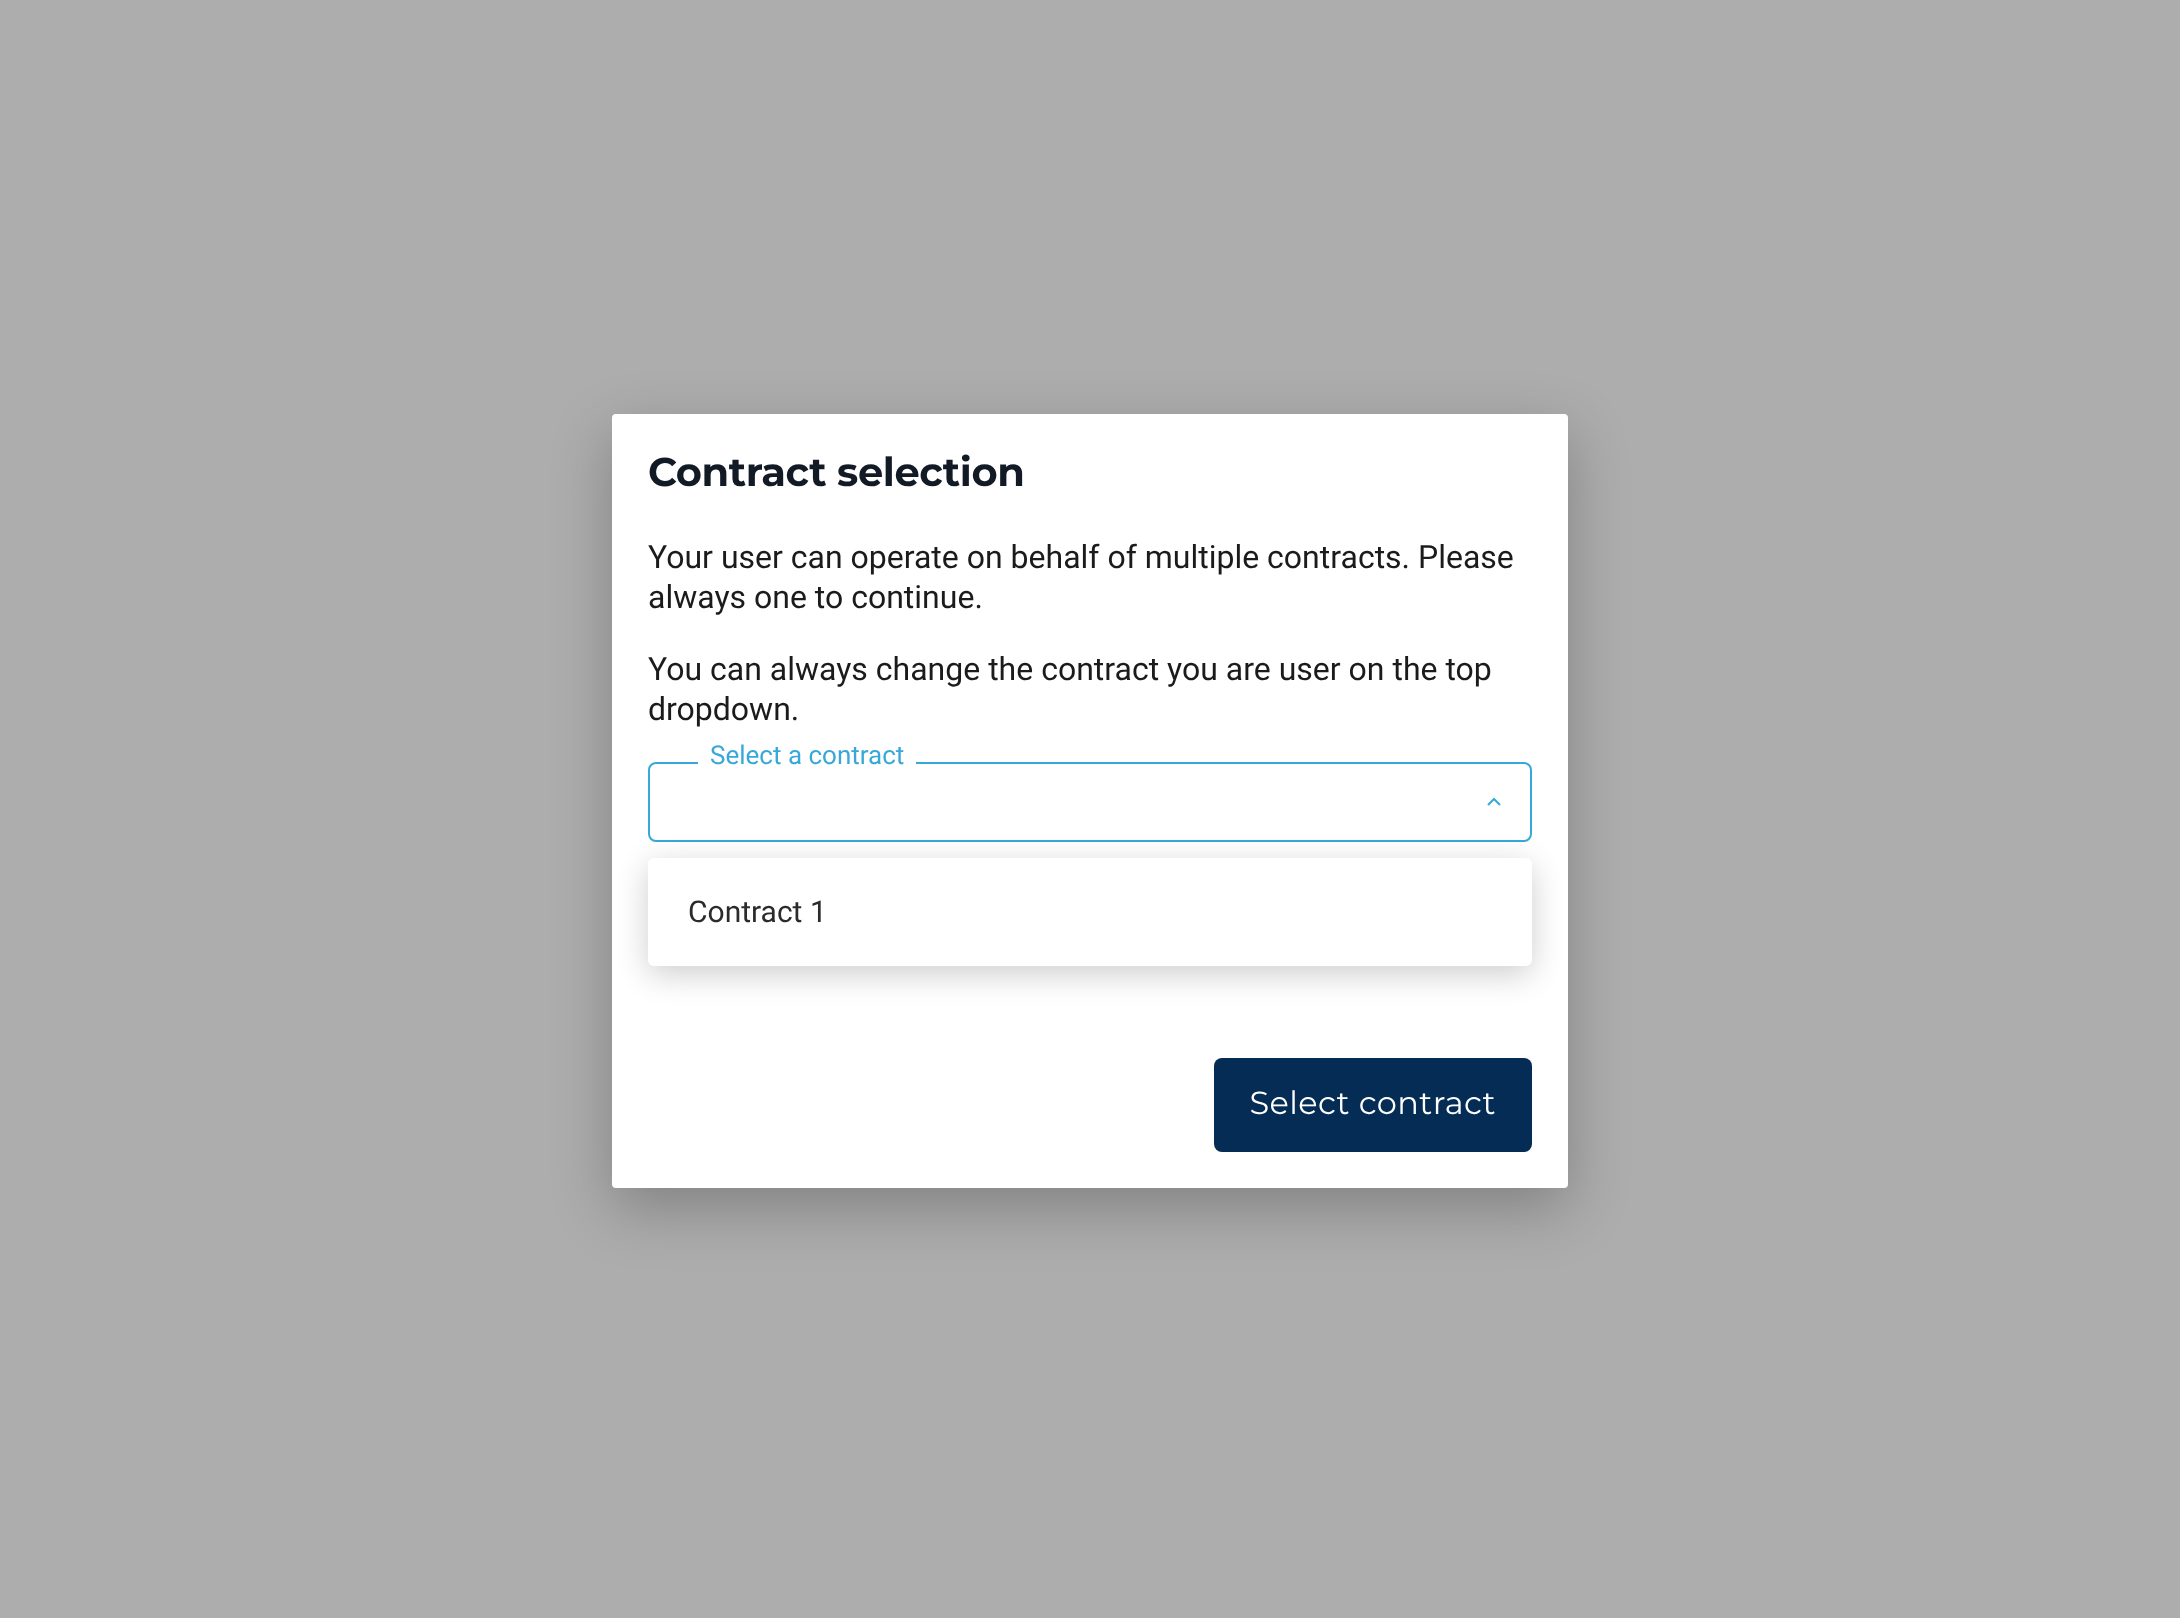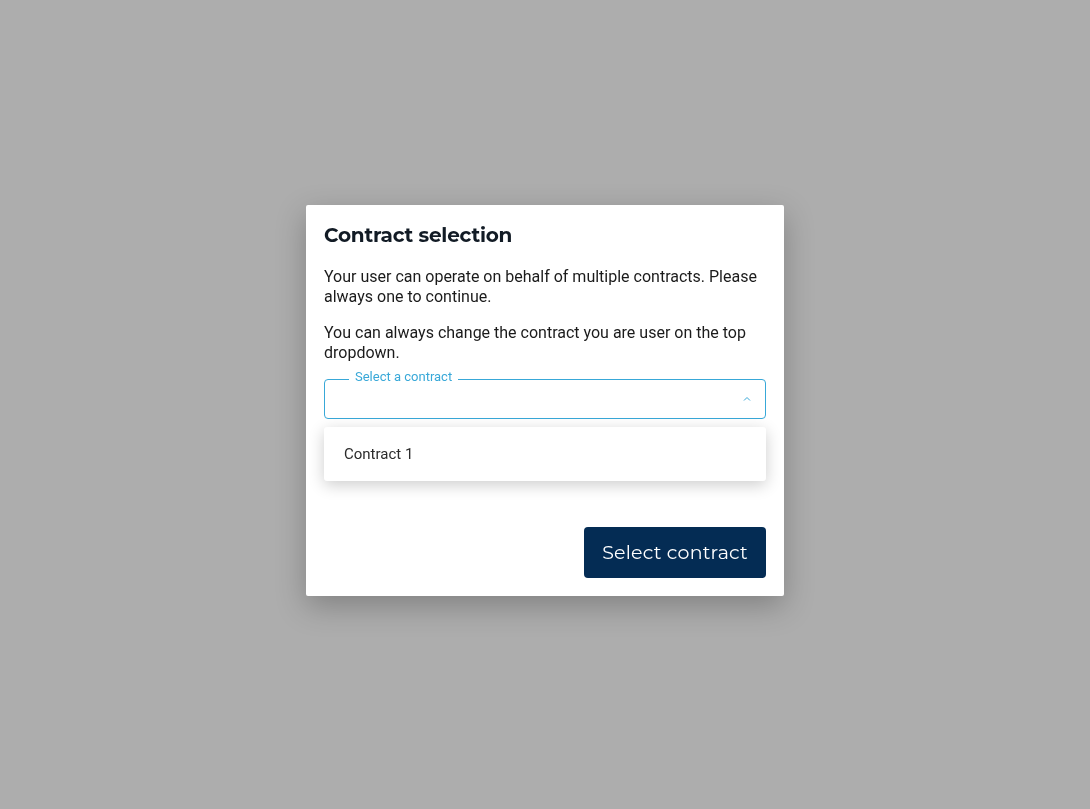--- a/index.html
+++ b/index.html
@@ -98,21 +98,21 @@
     }
     .modal-actions {
       display: flex;
       justify-content: flex-end;
     }
     .primary-btn {
       background: #042c54;
       color: #ffffff;
       border: none;
       font-family: "Segoe UI", Montserrat, -apple-system, sans-serif;
-      font-size: 19px;
+      font-size: 16px;
       letter-spacing: 0.2px;
       padding: 14px 18px;
       border-radius: 4px;
       cursor: pointer;
     }
   </style>
 </head>
 <body>
 
 <div class="modal">

